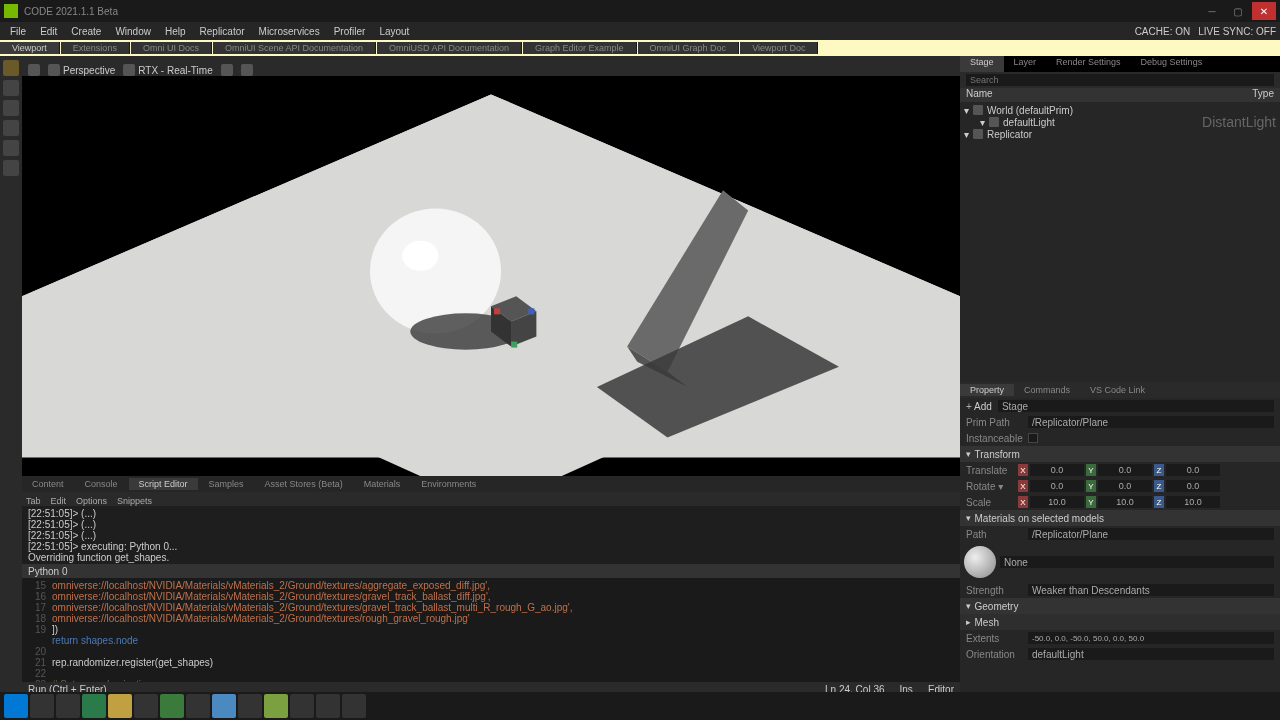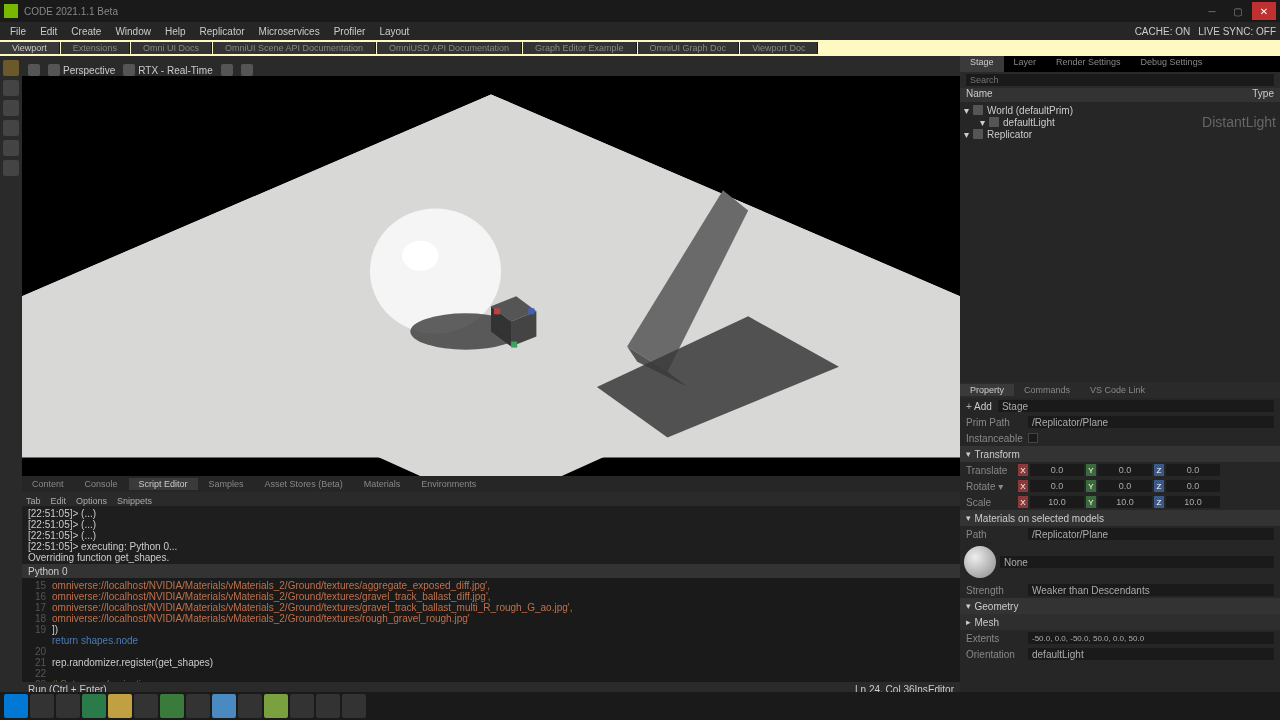--- a/index.html
+++ b/index.html
@@ -34,21 +34,21 @@
 .console-out div{line-height:11px}
 .script-header{height:14px;background:#333;padding:0 6px;font-size:9px;color:#ccc;display:flex;align-items:center}
 .script-area{height:104px;background:#1a1a1a;padding:2px 6px;font-family:Consolas,monospace;font-size:9px;overflow:hidden;position:relative}
 .script-line{display:flex;line-height:11px}
 .ln{width:18px;color:#555;text-align:right;margin-right:6px}
 .code-str{color:#c0704a}
 .code-kw{color:#4a7ab8}
 .code-com{color:#5a7a4a}
 .code-txt{color:#ccc}
 .script-footer{height:14px;background:#2a2a2a;display:flex;align-items:center;padding:0 6px;font-size:9px;color:#888}
-.sf-right{margin-left:auto;display:flex;gap:0}
+.sf-right{margin-left:auto;display:flex;gap:15px}
 .right-panel{width:320px;background:#262626;display:flex;flex-direction:column}
 .rtabs{height:16px;background:#000000;display:flex;}
 .rtab{padding:1px 10px;font-size:9px;color:#888}
 .rtab.active{background:#3a3a3a;color:#ccc}
 .search-row{height:16px;background:#2a2a2a;display:flex;align-items:center;padding:0 6px}
 .search-input{flex:1;background:#1a1a1a;border:none;height:12px;font-size:9px;color:#888;padding:0 4px}
 .stage-header{height:14px;background:#333;display:flex;padding:0 6px;font-size:9px;color:#888}
 .stage-tree{flex:0 0 280px;background:#262626;padding:2px 4px;font-size:9px}
 .tree-row{display:flex;align-items:center;height:12px;gap:4px}
 .tree-indent{width:12px}

